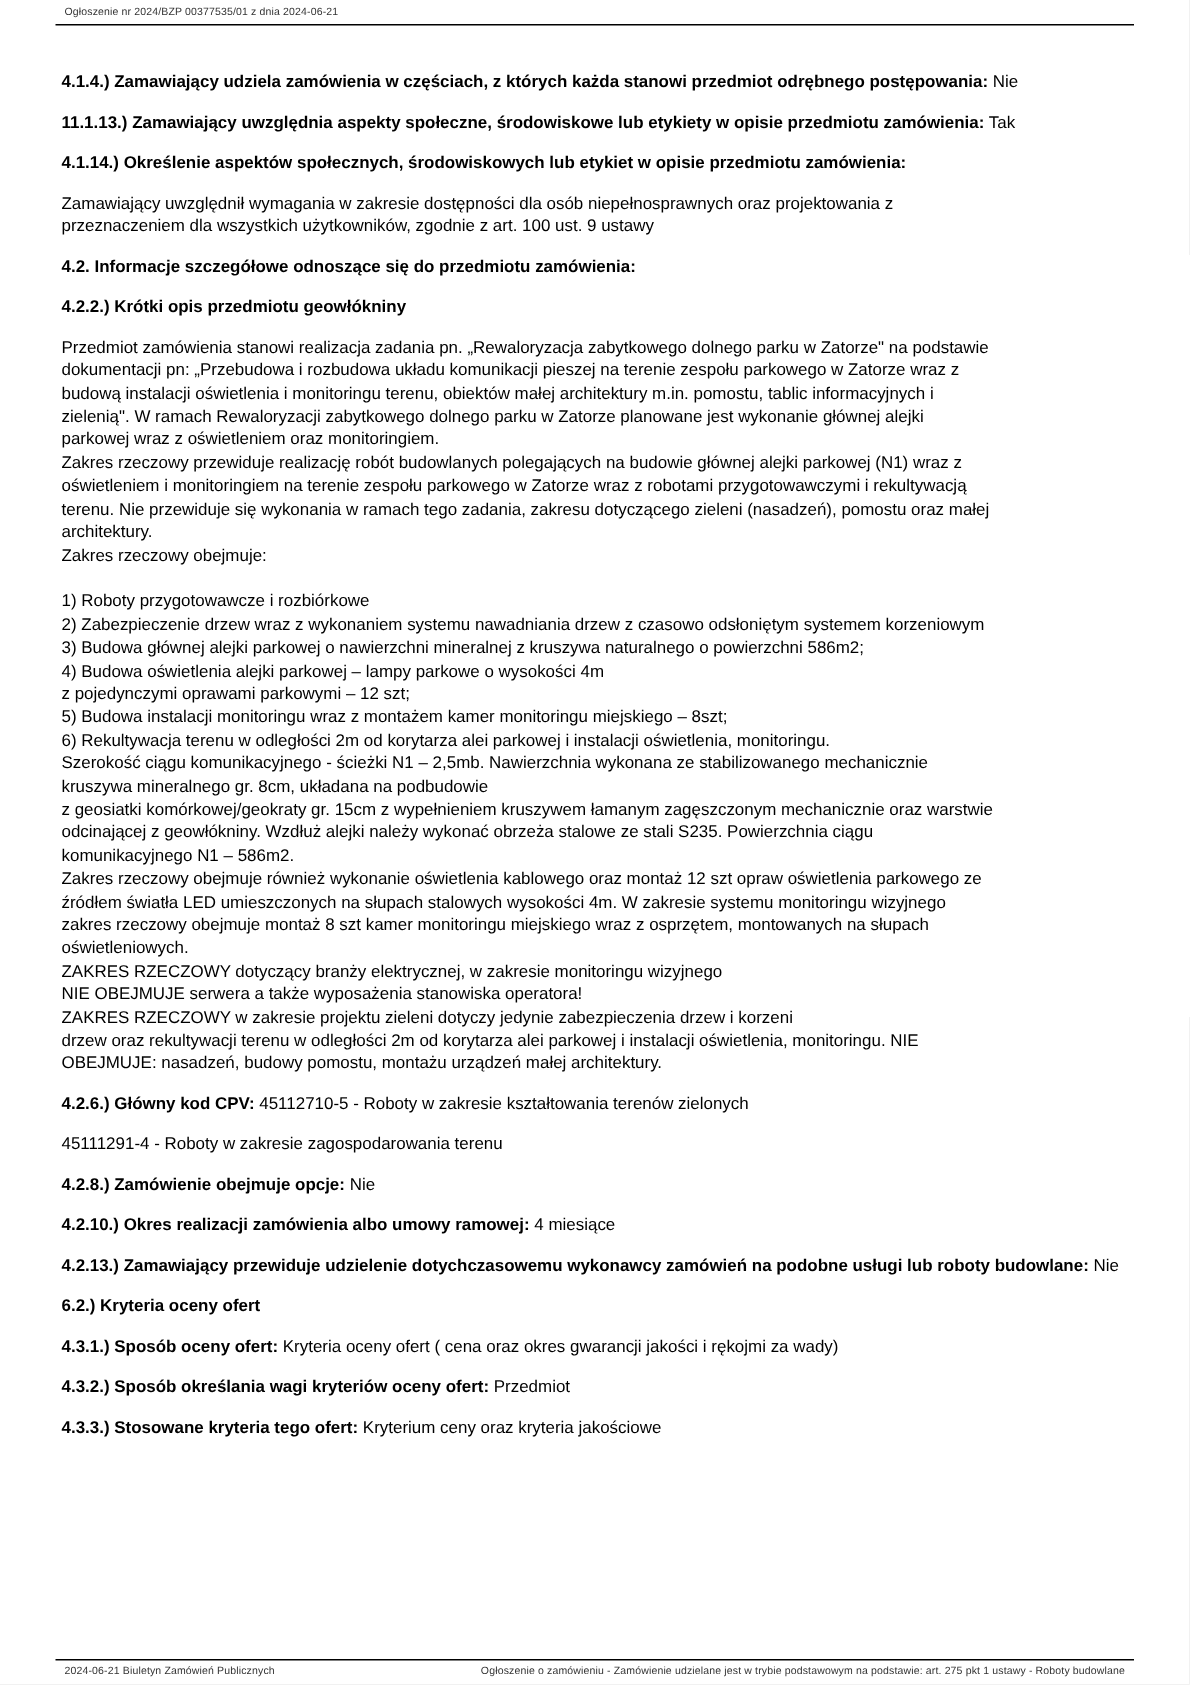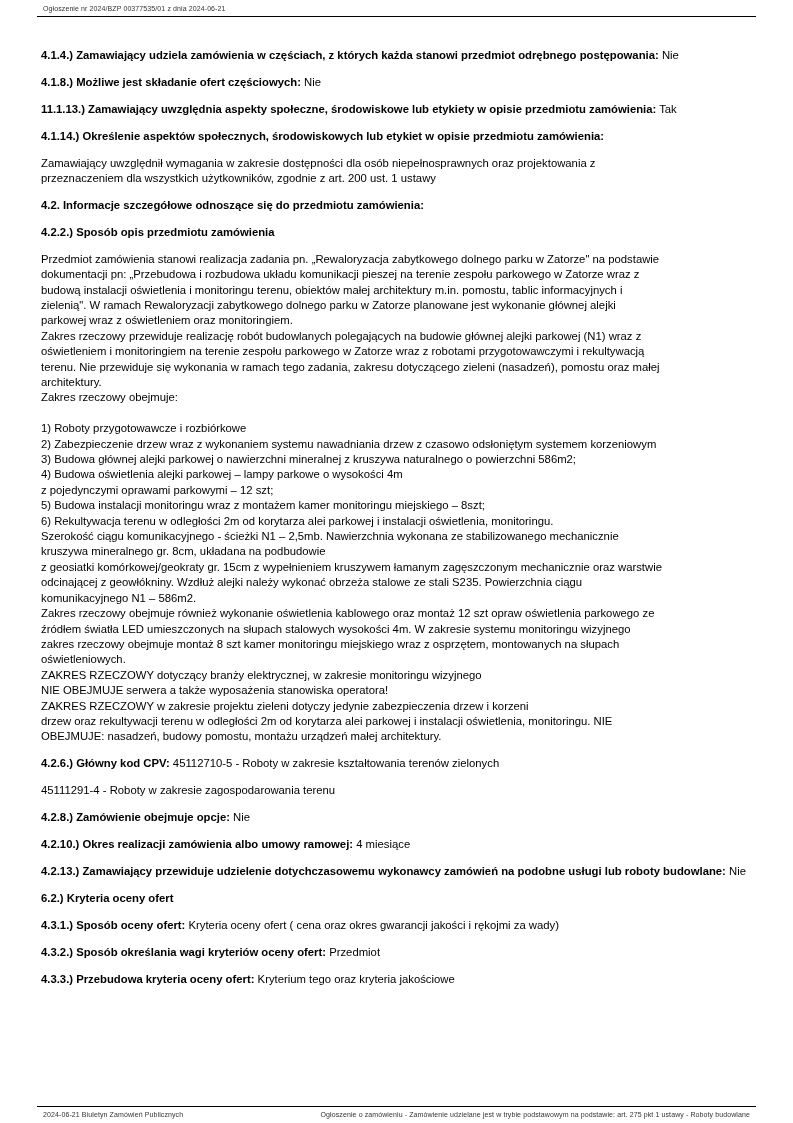--- a/index.html
+++ b/index.html
@@ -51,27 +51,26 @@
 <body>
 
 <div class="page">
 
   <header class="page-header">
     <span>Ogłoszenie nr 2024/BZP 00377535/01 z dnia 2024-06-21</span>
   </header>
 
   <main class="doc-body" id="doc-body">
       <p class="item field"><b>4.1.4.) Zamawiający udziela zamówienia w częściach, z których każda stanowi przedmiot odrębnego postępowania:</b> <span>Nie</span></p>
-      <p class="item field"><b>4.1.8.) Możliwe jest składanie ofert częściowych:</b> <span>Nie</span></p>
       <p class="item field"><b>11.1.13.) Zamawiający uwzględnia aspekty społeczne, środowiskowe lub etykiety w opisie przedmiotu zamówienia:</b> <span>Tak</span></p>
       <p class="item heading"><b>4.1.14.) Określenie aspektów społecznych, środowiskowych lub etykiet w opisie przedmiotu zamówienia:</b></p>
       <p class="item text">Zamawiający uwzględnił wymagania w zakresie dostępności dla osób niepełnosprawnych oraz projektowania z
-przeznaczeniem dla wszystkich użytkowników, zgodnie z art. 200 ust. 1 ustawy</p>
+przeznaczeniem dla wszystkich użytkowników, zgodnie z art. 100 ust. 9 ustawy</p>
       <p class="item heading"><b>4.2. Informacje szczegółowe odnoszące się do przedmiotu zamówienia:</b></p>
-      <p class="item heading"><b>4.2.2.) Sposób opis przedmiotu zamówienia</b></p>
+      <p class="item heading"><b>4.2.2.) Krótki opis przedmiotu geowłókniny</b></p>
       <p class="item text">Przedmiot zamówienia stanowi realizacja zadania pn. „Rewaloryzacja zabytkowego dolnego parku w Zatorze" na podstawie
 dokumentacji pn: „Przebudowa i rozbudowa układu komunikacji pieszej na terenie zespołu parkowego w Zatorze wraz z
 budową instalacji oświetlenia i monitoringu terenu, obiektów małej architektury m.in. pomostu, tablic informacyjnych i
 zielenią". W ramach Rewaloryzacji zabytkowego dolnego parku w Zatorze planowane jest wykonanie głównej alejki
 parkowej wraz z oświetleniem oraz monitoringiem.
 Zakres rzeczowy przewiduje realizację robót budowlanych polegających na budowie głównej alejki parkowej (N1) wraz z
 oświetleniem i monitoringiem na terenie zespołu parkowego w Zatorze wraz z robotami przygotowawczymi i rekultywacją
 terenu. Nie przewiduje się wykonania w ramach tego zadania, zakresu dotyczącego zieleni (nasadzeń), pomostu oraz małej
 architektury.
 Zakres rzeczowy obejmuje:
@@ -98,21 +97,21 @@
 drzew oraz rekultywacji terenu w odległości 2m od korytarza alei parkowej i instalacji oświetlenia, monitoringu. NIE
 OBEJMUJE: nasadzeń, budowy pomostu, montażu urządzeń małej architektury.</p>
       <p class="item field"><b>4.2.6.) Główny kod CPV:</b> <span>45112710-5 - Roboty w zakresie kształtowania terenów zielonych</span></p>
       <p class="item text">45111291-4 - Roboty w zakresie zagospodarowania terenu</p>
       <p class="item field"><b>4.2.8.) Zamówienie obejmuje opcje:</b> <span>Nie</span></p>
       <p class="item field"><b>4.2.10.) Okres realizacji zamówienia albo umowy ramowej:</b> <span>4 miesiące</span></p>
       <p class="item field"><b>4.2.13.) Zamawiający przewiduje udzielenie dotychczasowemu wykonawcy zamówień na podobne usługi lub roboty budowlane:</b> <span>Nie</span></p>
       <p class="item heading"><b>6.2.) Kryteria oceny ofert</b></p>
       <p class="item field"><b>4.3.1.) Sposób oceny ofert:</b> <span>Kryteria oceny ofert ( cena oraz okres gwarancji jakości i rękojmi za wady)</span></p>
       <p class="item field"><b>4.3.2.) Sposób określania wagi kryteriów oceny ofert:</b> <span>Przedmiot</span></p>
-      <p class="item field"><b>4.3.3.) Przebudowa kryteria oceny ofert:</b> <span>Kryterium tego oraz kryteria jakościowe</span></p>
+      <p class="item field"><b>4.3.3.) Stosowane kryteria tego ofert:</b> <span>Kryterium ceny oraz kryteria jakościowe</span></p>
     </main>
 
   <footer class="page-footer">
     <span>2024-06-21 Biuletyn Zamówień Publicznych</span>
     <span>Ogłoszenie o zamówieniu - Zamówienie udzielane jest w trybie podstawowym na podstawie: art. 275 pkt 1 ustawy - Roboty budowlane</span>
   </footer>
 
 </div>
 
 </body></html>

